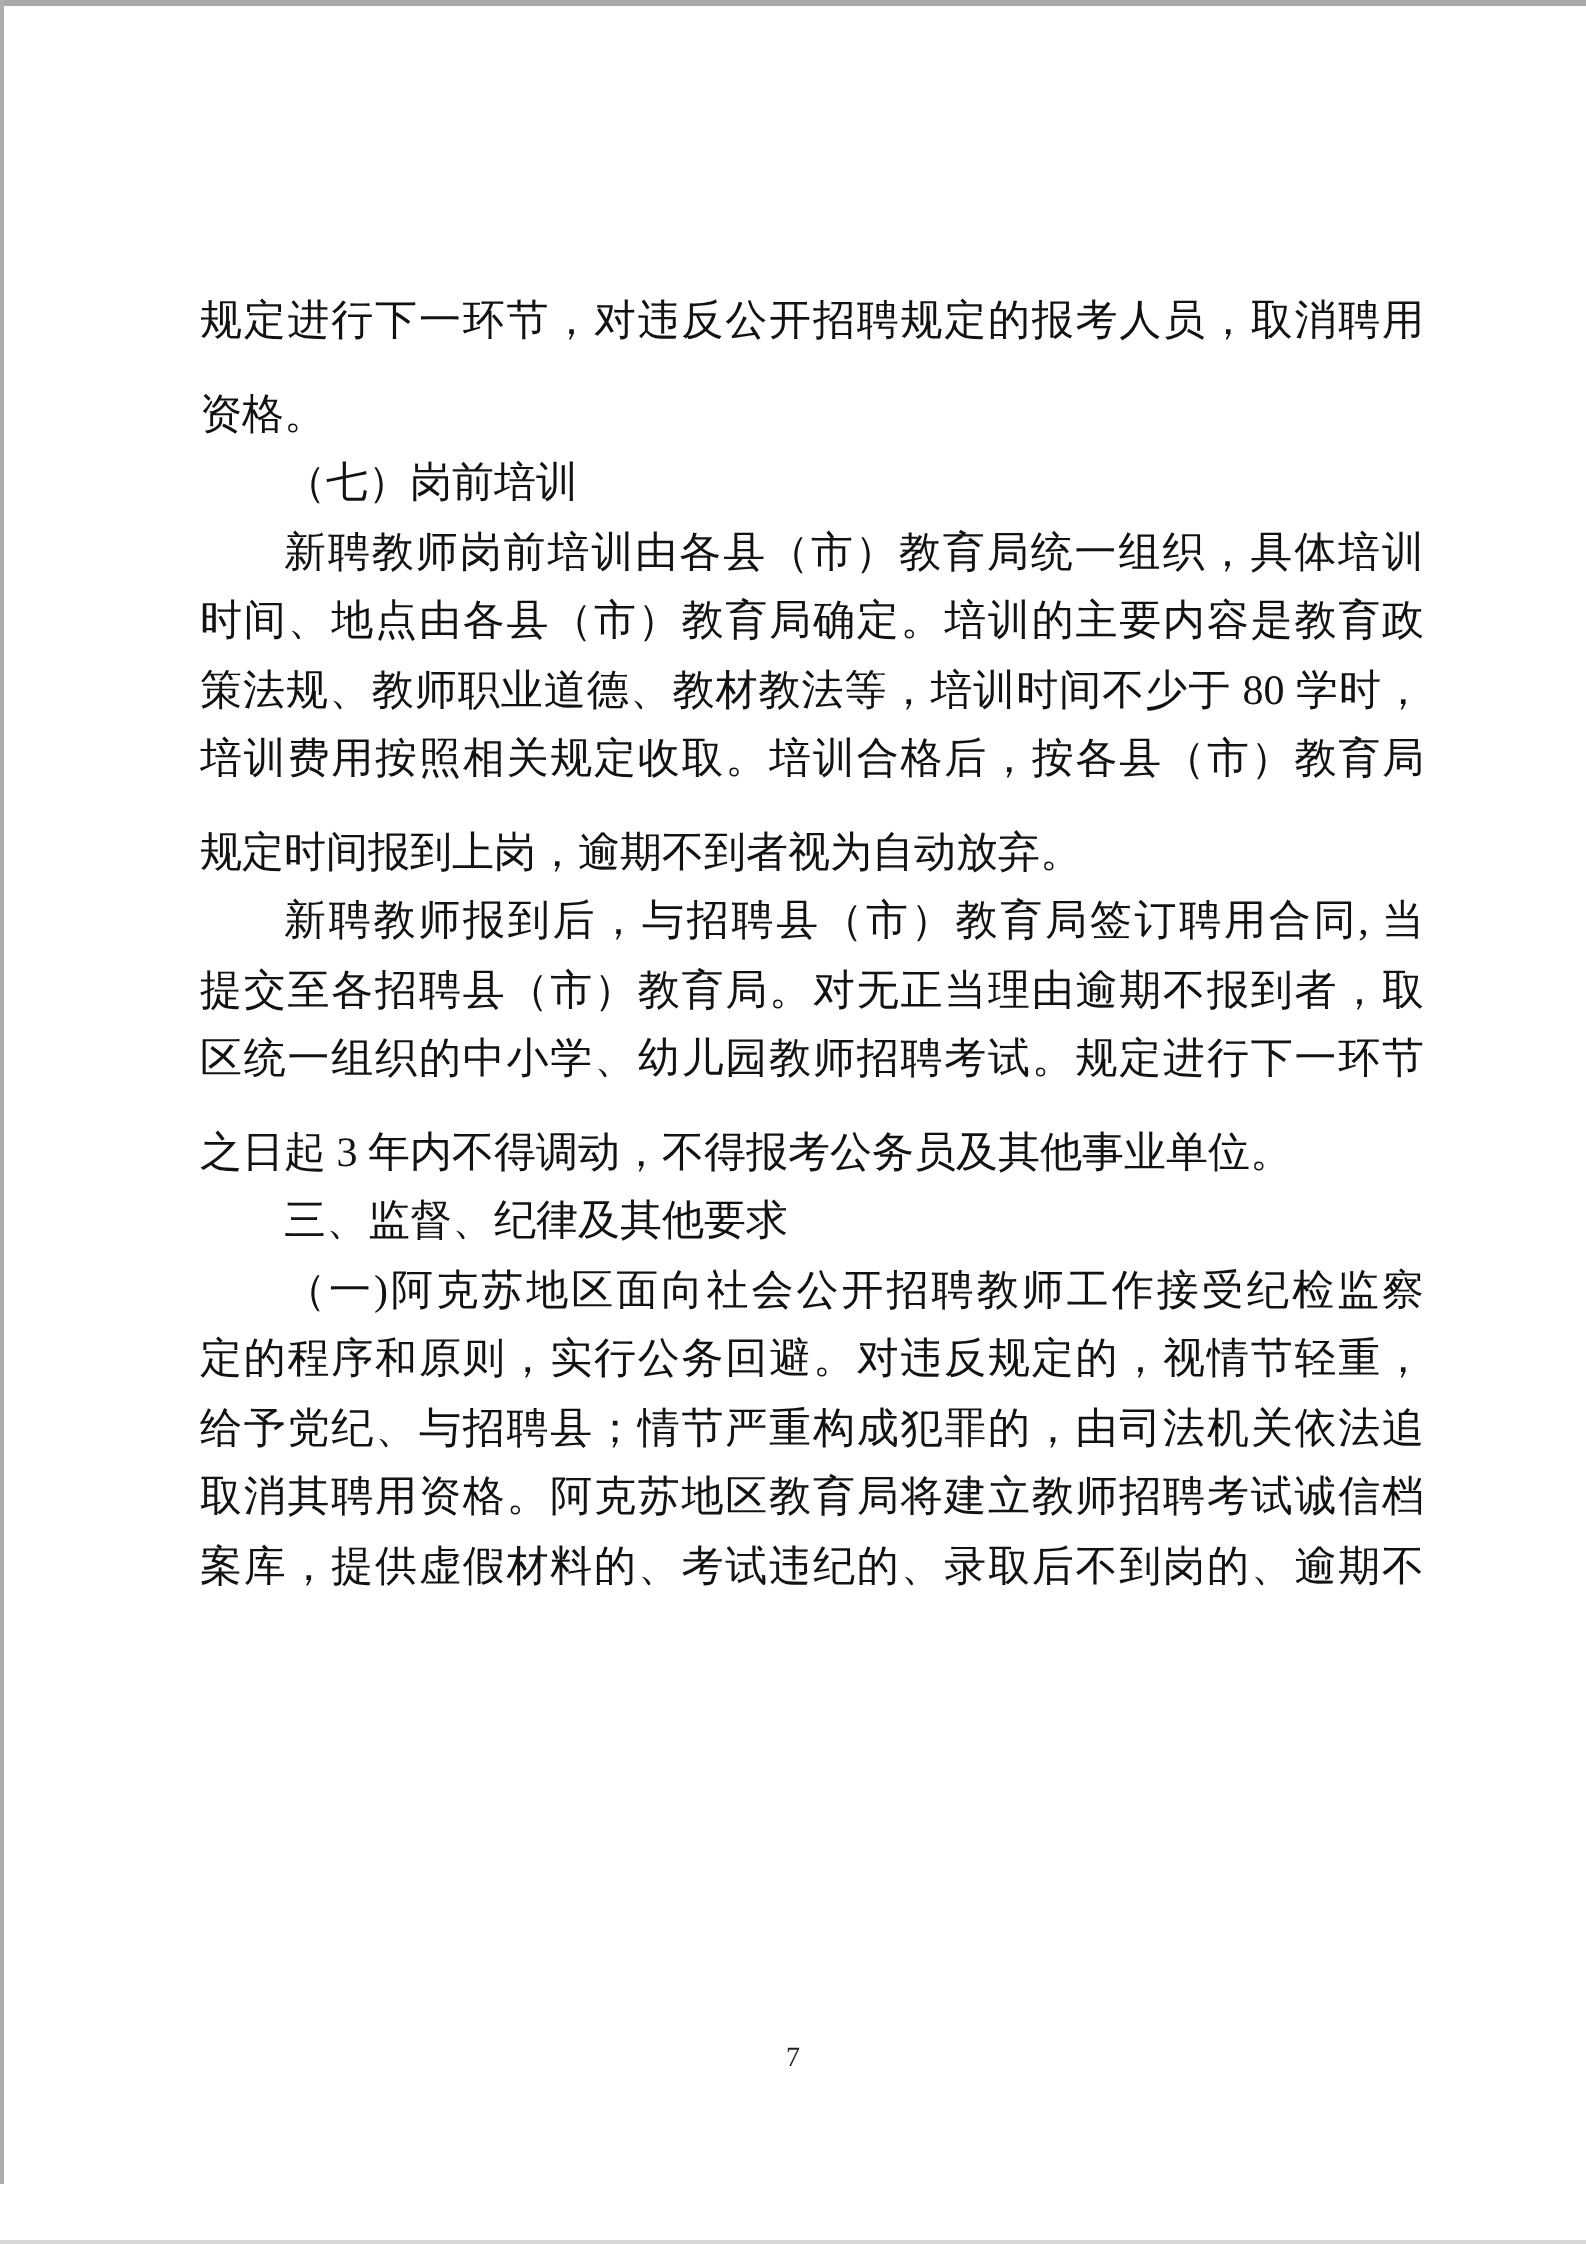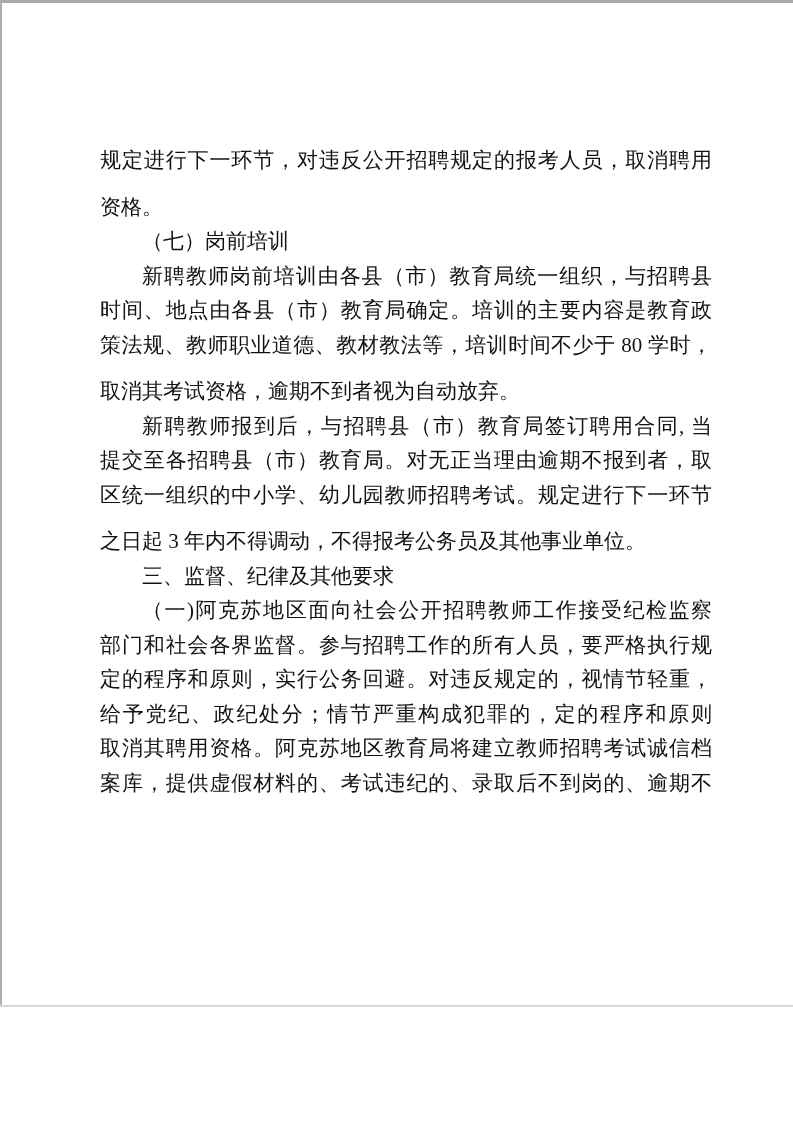--- a/index.html
+++ b/index.html
@@ -1,19 +1,19 @@
 <!DOCTYPE html>
 <html lang="zh"><head>
 <meta charset="utf-8">
 <style>
   html, body { margin: 0; padding: 0; background: #ffffff; }
   .page {
     position: relative;
     width: 793px;
-    height: 1007px;
+    height: 1122px;
     background: #ffffff;
     overflow: hidden;
     font-family: "Liberation Serif", "DejaVu Serif", serif;
     color: #121212;
   }
   
   .edge-top    { position: absolute; top: 0; left: 0; width: 793px; height: 3px; background: #a9a9a9; }
   .edge-left   { position: absolute; top: 0; left: 0; width: 2px; height: 1092px; background: #aeaeae; }
   .edge-bottom { position: absolute; bottom: 0; left: 0; width: 793px; height: 2px; background: #d8d8d8; }
 
@@ -55,31 +55,31 @@
 
 <div class="page">
   <div class="edge-top"></div>
   <div class="edge-left"></div>
   <div class="edge-bottom"></div>
 
   <div class="text-block">
     <div class="line">规定进行下一环节，对违反公开招聘规定的报考人员，取消聘用</div>
     <div class="line last">资格。</div>
     <div class="line heading">（七）岗前培训</div>
-    <div class="line indent">新聘教师岗前培训由各县（市）教育局统一组织，与招聘县</div>
+    <div class="line indent">新聘教师岗前培训由各县（市）教育局统一组织，具体培训</div>
     <div class="line">时间、地点由各县（市）教育局确定。培训的主要内容是教育政</div>
     <div class="line">策法规、教师职业道德、教材教法等，培训时间不少于 80 学时，</div>
-    <div class="line last">取消其考试资格，逾期不到者视为自动放弃。</div>
+    <div class="line">培训费用按照相关规定收取。培训合格后，按各县（市）教育局</div>
+    <div class="line last">规定时间报到上岗，逾期不到者视为自动放弃。</div>
     <div class="line indent">新聘教师报到后，与招聘县（市）教育局签订聘用合同, 当</div>
     <div class="line">提交至各招聘县（市）教育局。对无正当理由逾期不报到者，取</div>
     <div class="line">区统一组织的中小学、幼儿园教师招聘考试。规定进行下一环节</div>
     <div class="line last">之日起 3 年内不得调动，不得报考公务员及其他事业单位。</div>
     <div class="line heading">三、监督、纪律及其他要求</div>
     <div class="line indent">（一)阿克苏地区面向社会公开招聘教师工作接受纪检监察</div>
-    <div class="line">部门和社会各界监督。参与招聘工作的所有人员，要严格执行规</div>
     <div class="line">定的程序和原则，实行公务回避。对违反规定的，视情节轻重，</div>
-    <div class="line">给予党纪、政纪处分；情节严重构成犯罪的，定的程序和原则</div>
+    <div class="line">给予党纪、与招聘县；情节严重构成犯罪的，由司法机关依法追</div>
     <div class="line">取消其聘用资格。阿克苏地区教育局将建立教师招聘考试诚信档</div>
     <div class="line">案库，提供虚假材料的、考试违纪的、录取后不到岗的、逾期不</div>
   </div>
 
   <div class="page-number">7</div>
 </div>
 
 </body></html>

